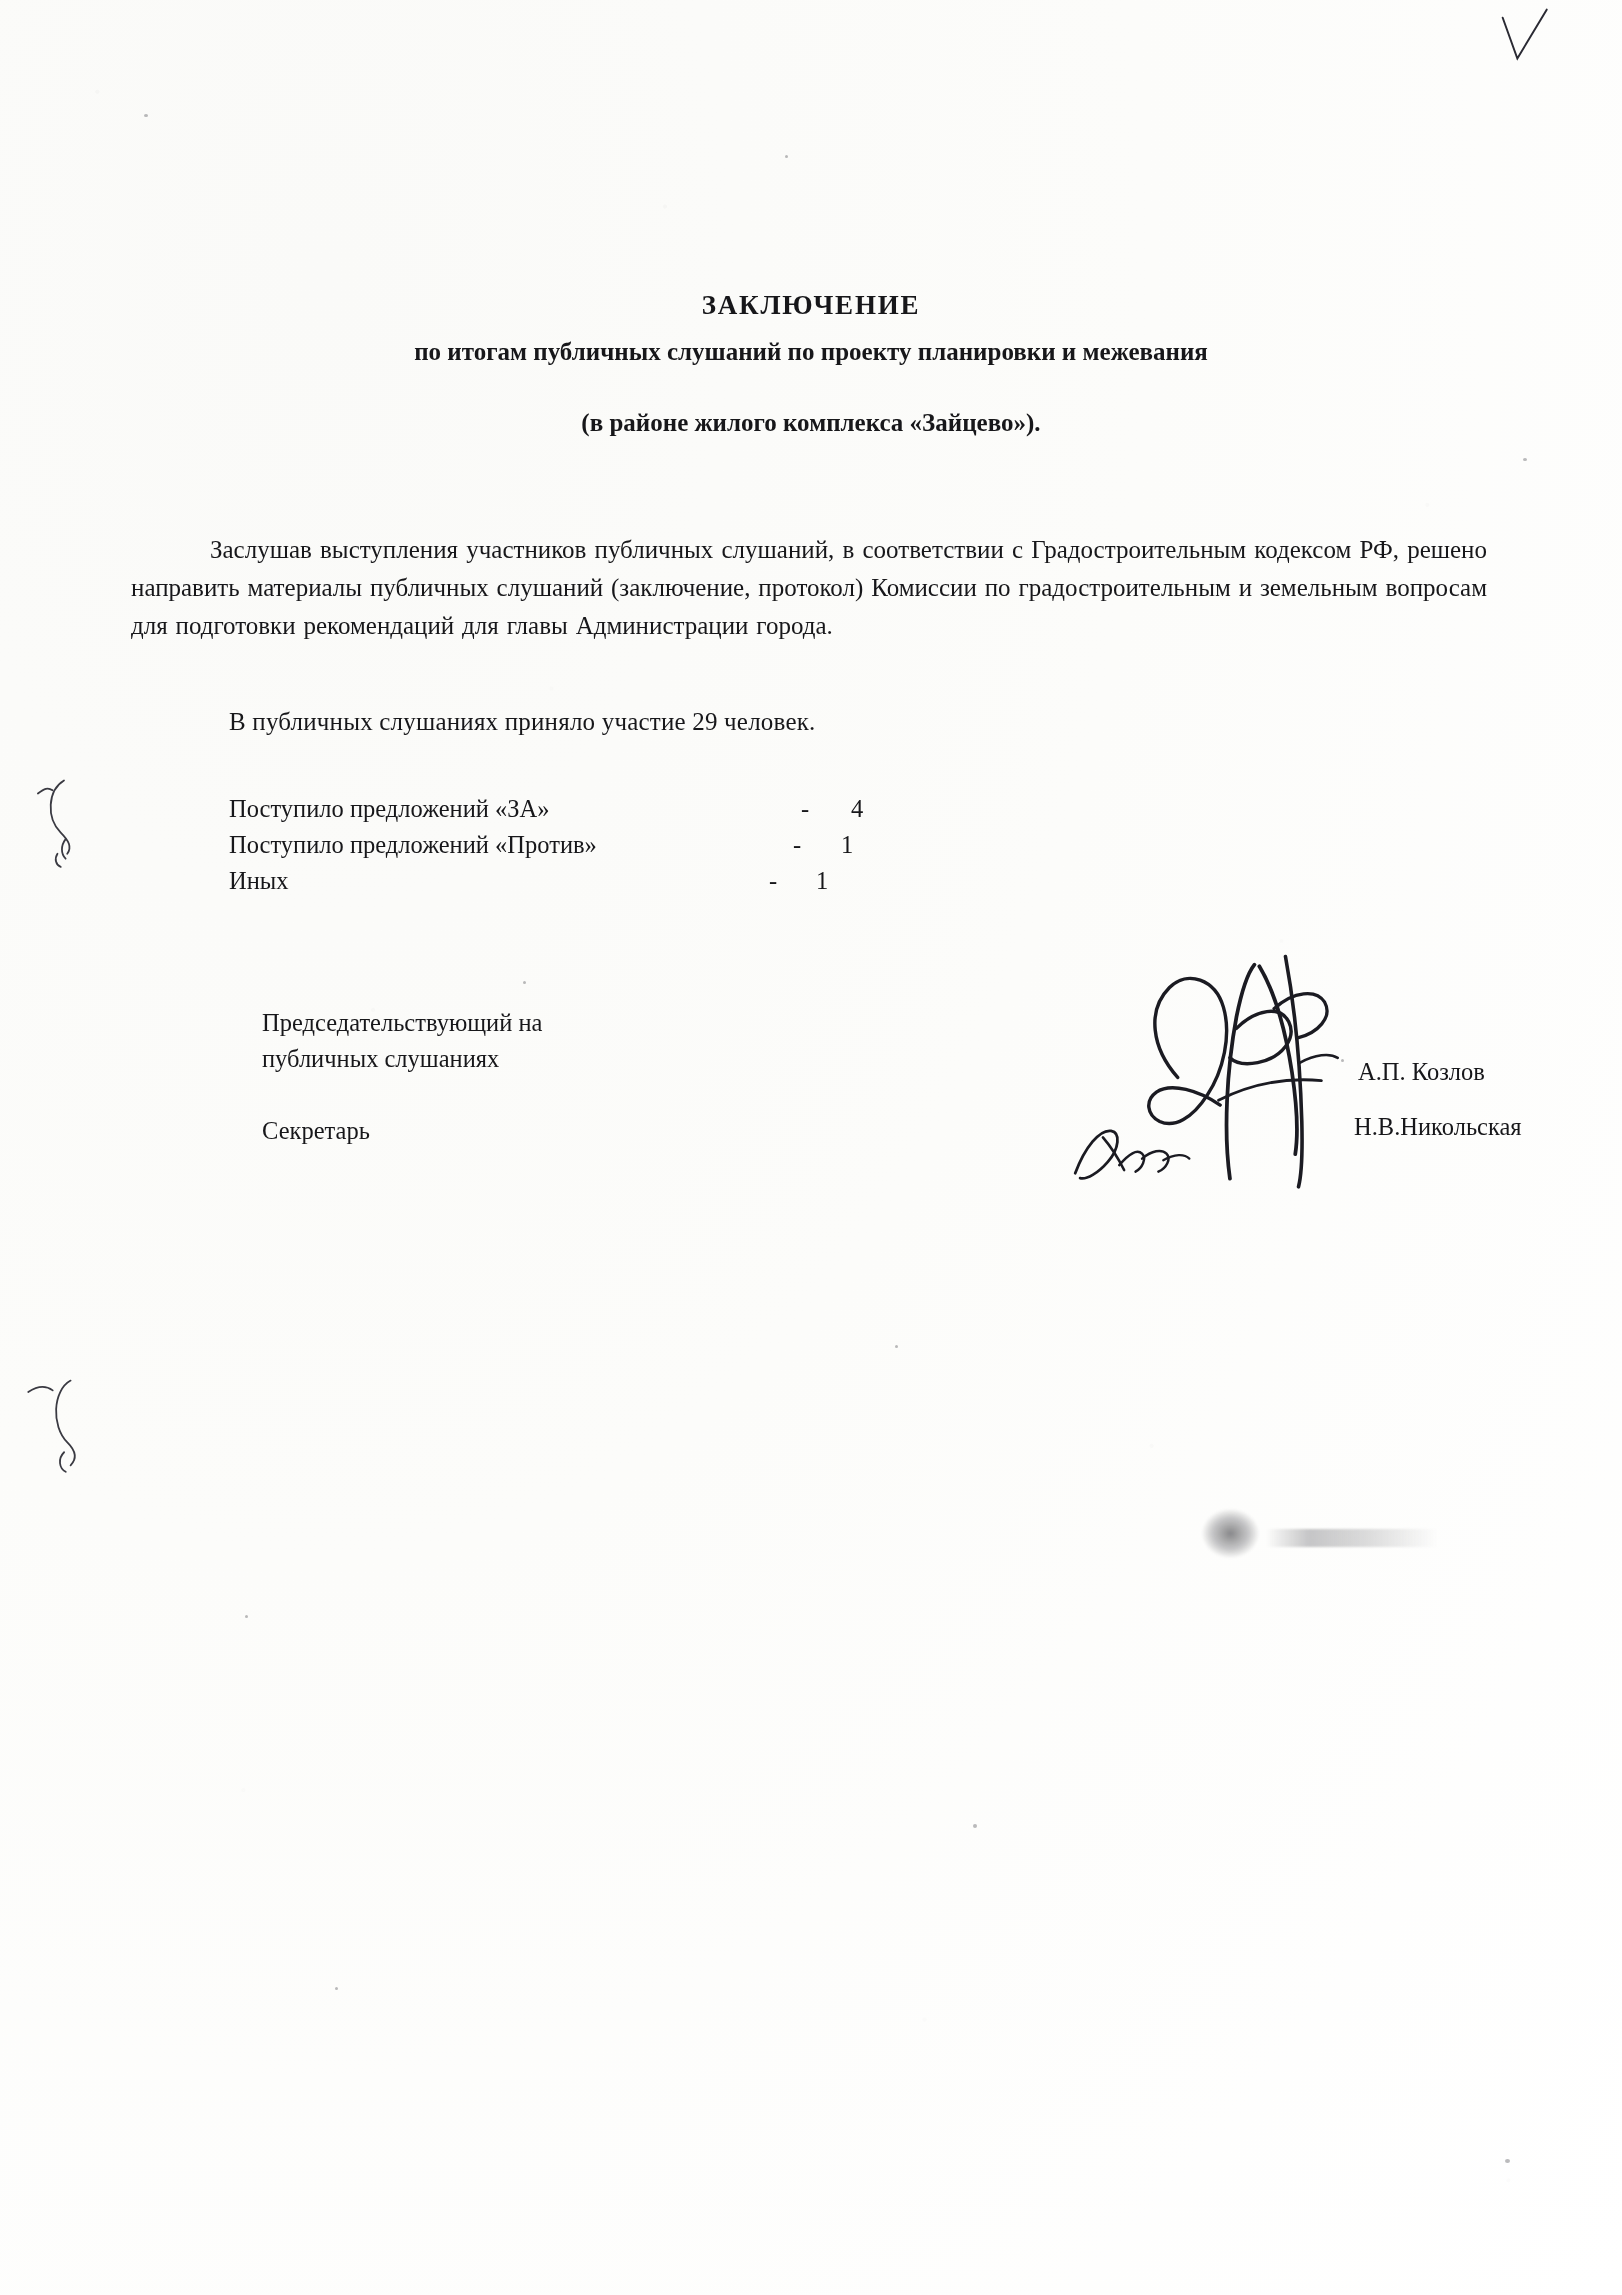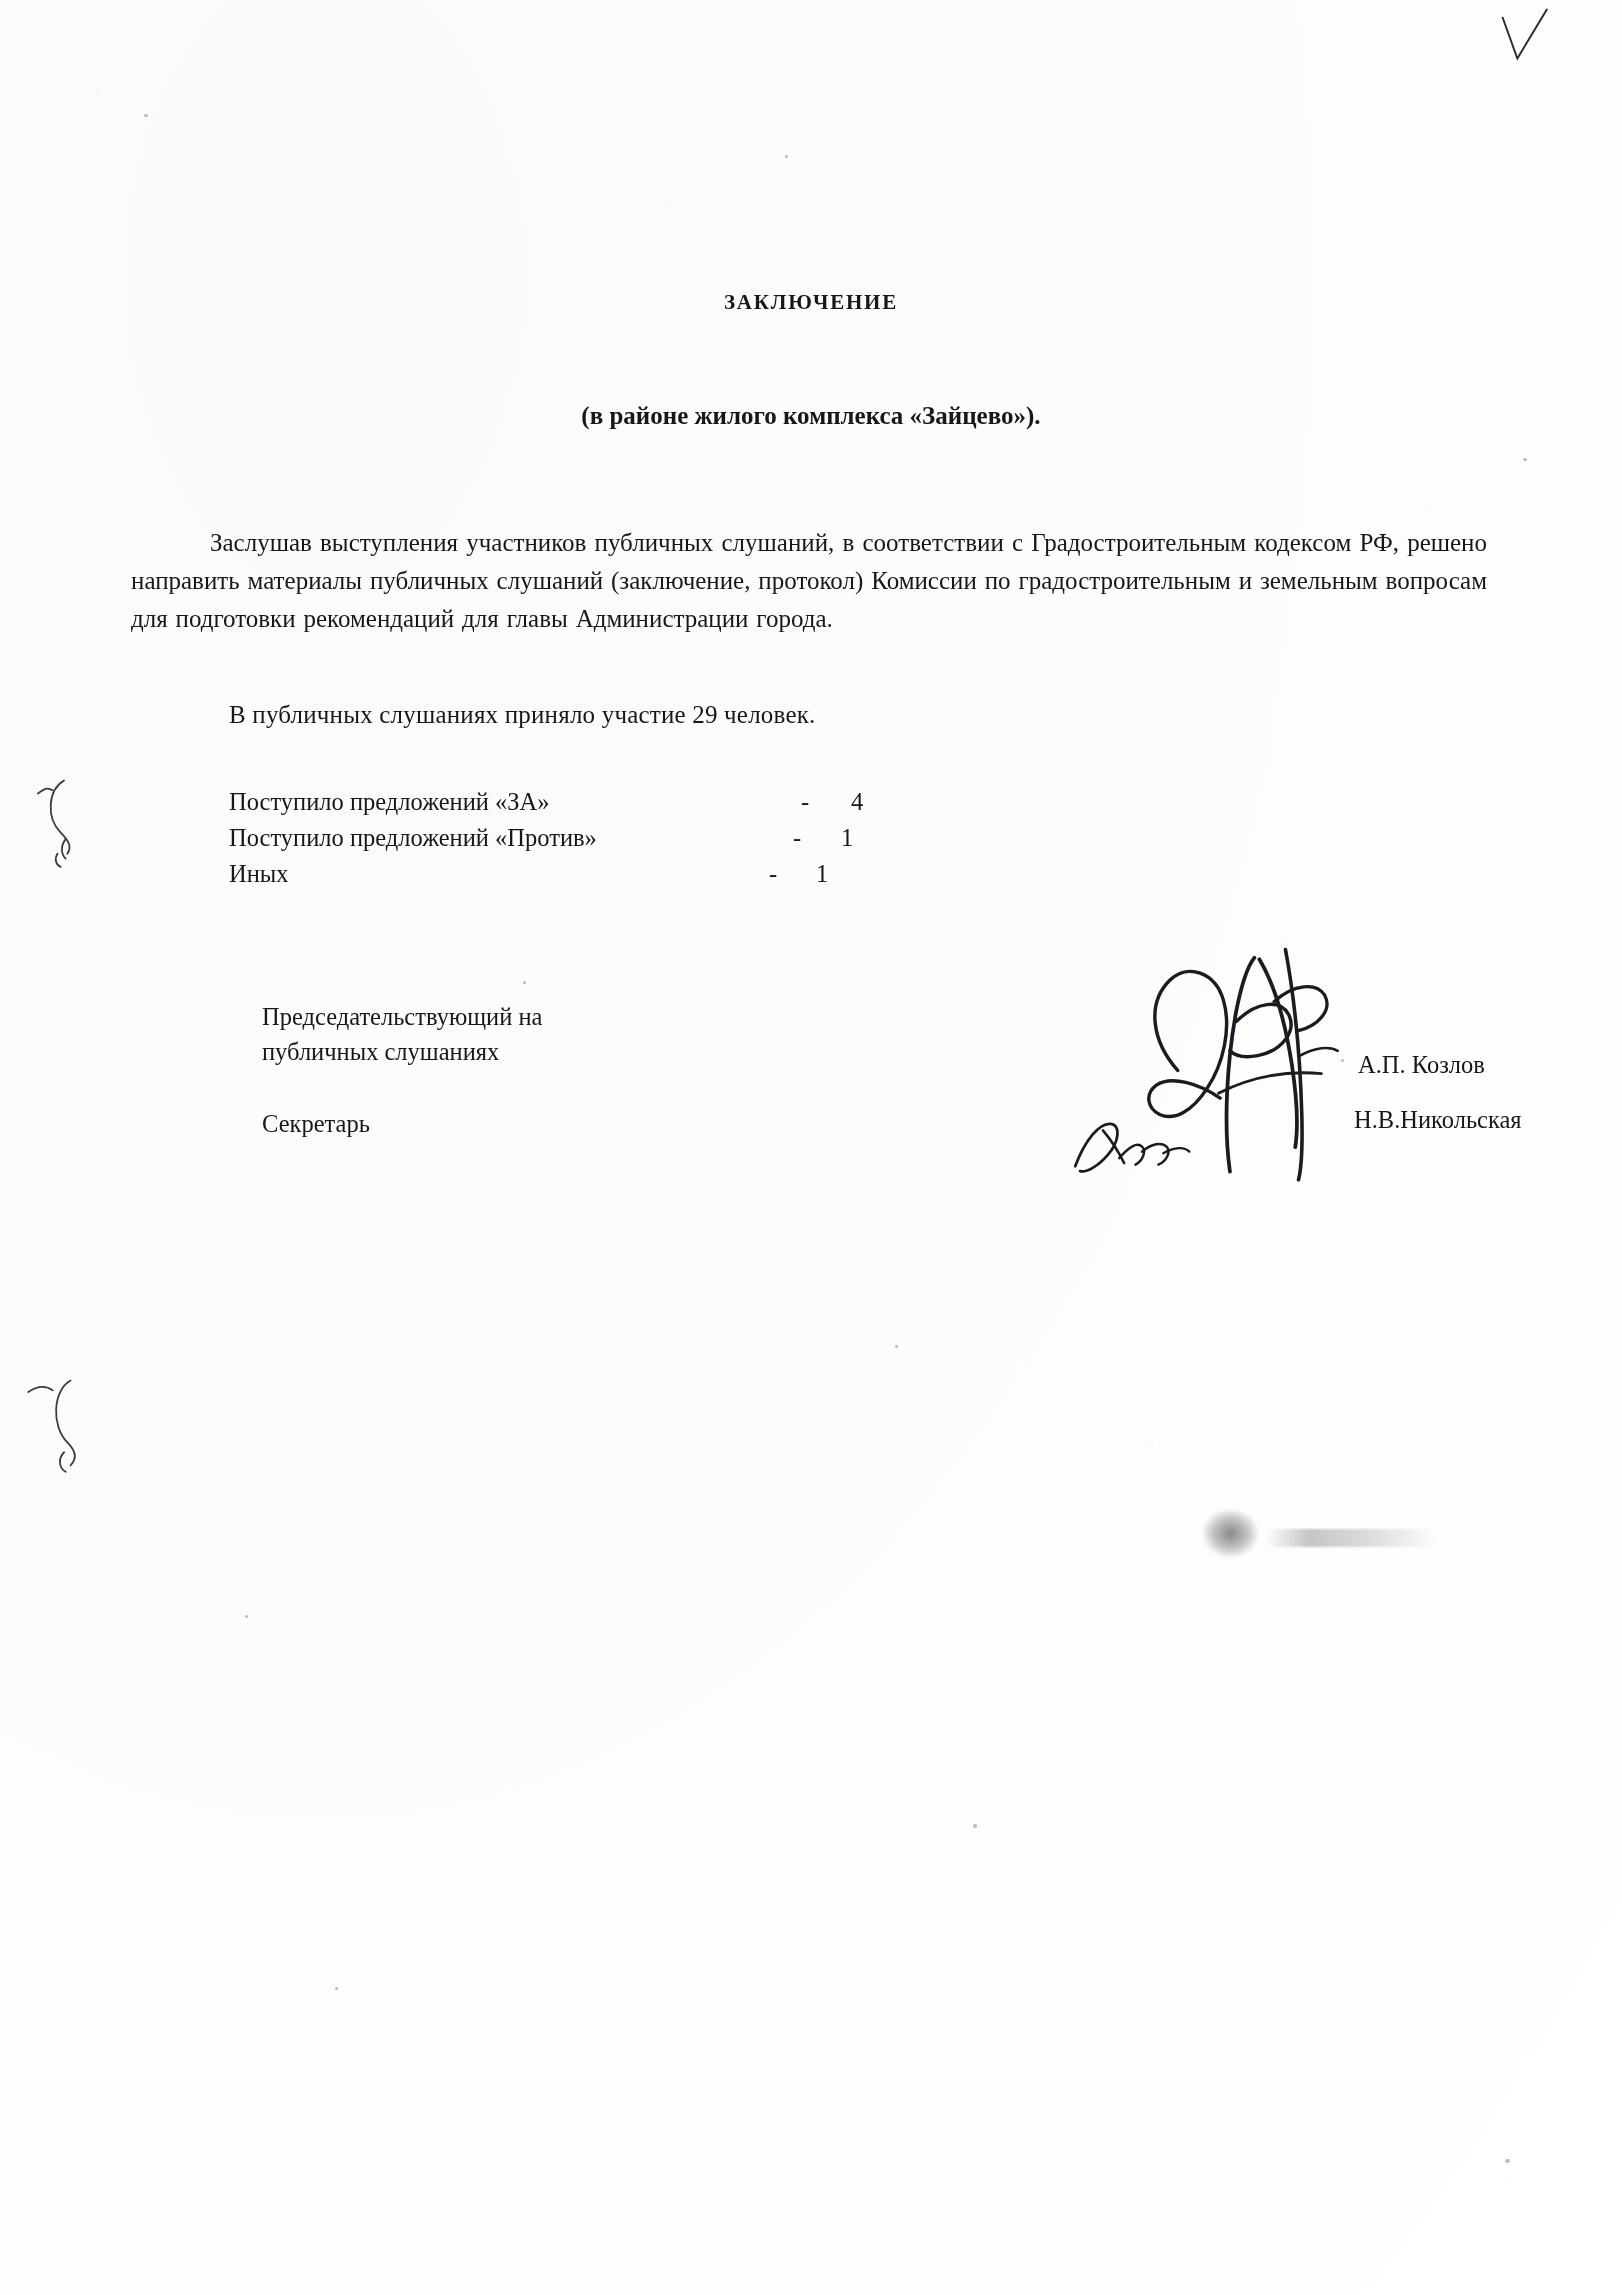--- a/index.html
+++ b/index.html
@@ -46,21 +46,21 @@
     left: 0; top: 0;
     width: 1622px;
   }
 
   
   .title-block {
     text-align: center;
     margin-top: 290px;
   }
   .doc-title {
-    font-size: 21px;
+    font-size: 27px;
     font-weight: 700;
     letter-spacing: 1.8px;
     line-height: 1.15;
   }
   .doc-subtitle {
     font-size: 25px;
     font-weight: 700;
     line-height: 1.42;
     margin-top: 13px;
     padding: 0 188px;
@@ -274,21 +274,21 @@
   <div class="speck" style="left:335px;  top:1987px; width:3.3px; height:3.3px;"></div>
   <div class="speck" style="left:1505px; top:2159px; width:4.9px; height:4.1px;"></div>
   <div class="speck" style="left:895px; top:1345px; width:3.3px; height:3.3px;"></div>
   <div class="speck" style="left:245px;  top:1615px; width:3.3px; height:3.3px;"></div>
 
   <div class="content">
 
     <div class="title-block">
       <div class="doc-title">ЗАКЛЮЧЕНИЕ</div>
       <div class="doc-subtitle">
-        <br>
+        <span>по итогам  публичных слушаний по  проекту планировки и межевания</span><br>
         <br>
         <span>(в районе жилого комплекса «Зайцево»).</span>
       </div>
     </div>
 
 
     <div class="body-block">
       <p class="para">Заслушав выступления участников публичных слушаний, в соответствии с Градостроительным кодексом РФ, решено направить материалы публичных слушаний (заключение, протокол) Комиссии по  градостроительным и земельным вопросам для подготовки рекомендаций для главы Администрации города.</p>
       <p class="para-count">В  публичных слушаниях приняло  участие  29 человек.</p>
 

